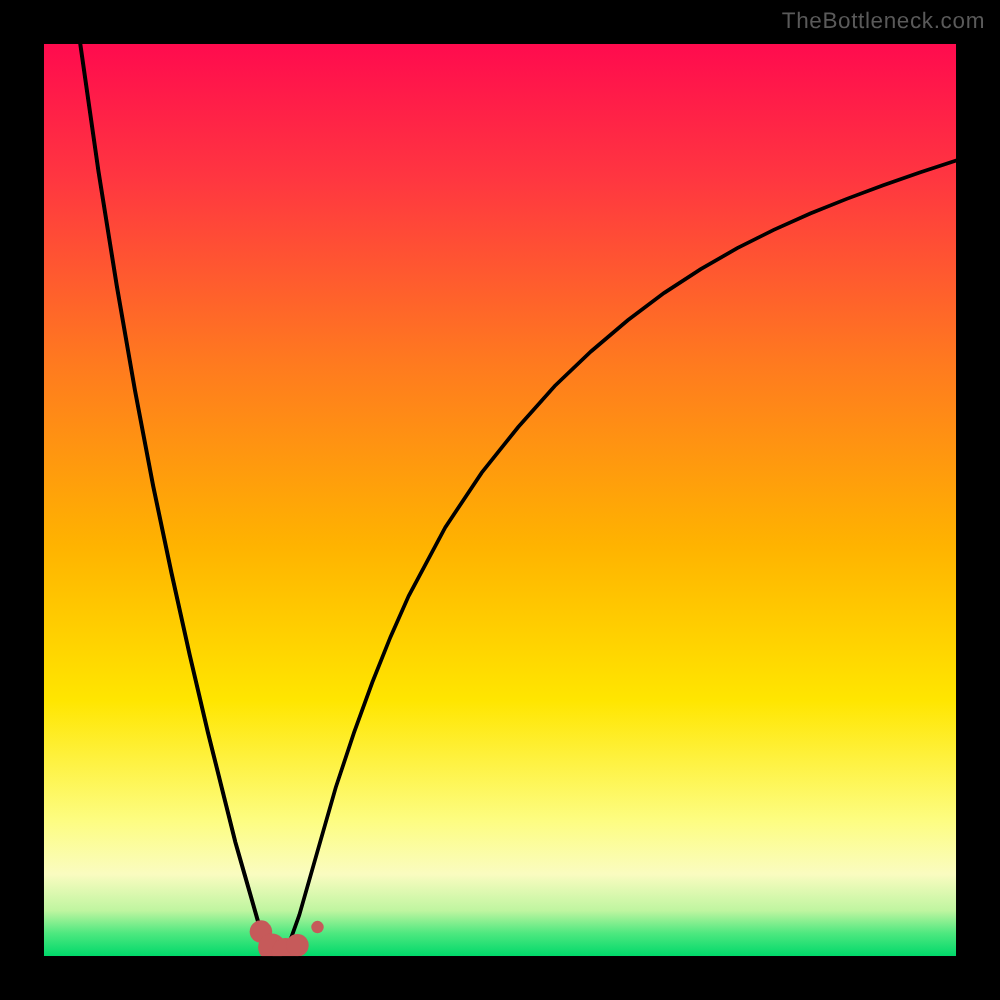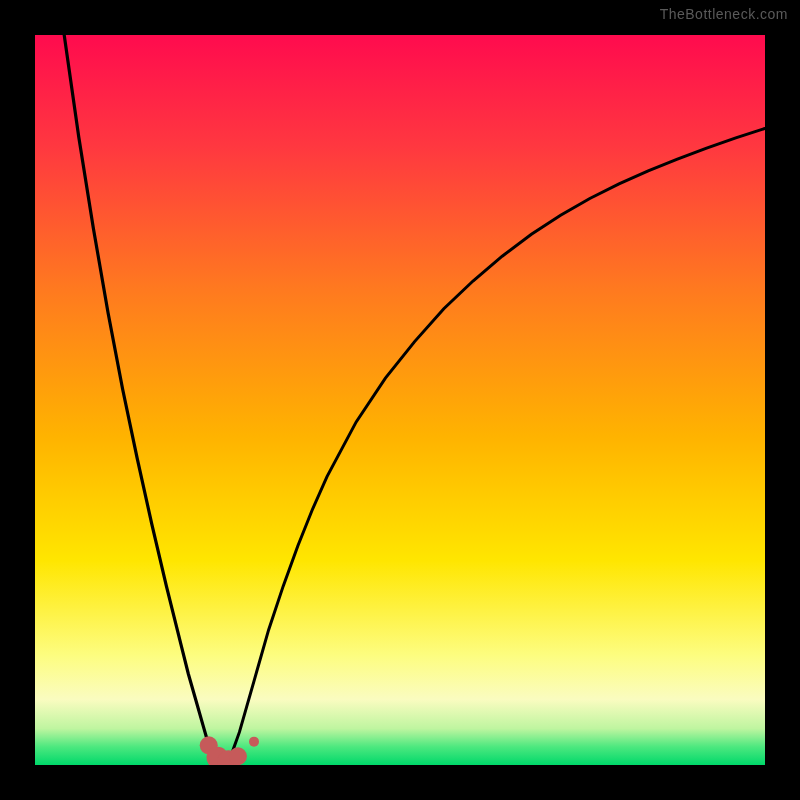--- a/index.html
+++ b/index.html
@@ -9,21 +9,21 @@
       background: #000;
       font-family: Arial, sans-serif;
       overflow: hidden;
       position: relative;
     }
     .watermark {
       position: absolute;
       top: 6px;
       right: 12px;
       color: #5a5a5a;
-      font-size: 14px;
+      font-size: 18px;
       font-weight: 400;
       letter-spacing: 0.5px;
       z-index: 10;
     }
     .chart-area {
       position: absolute;
       left: 35px;
       top: 35px;
       width: 730px;
       height: 730px;

